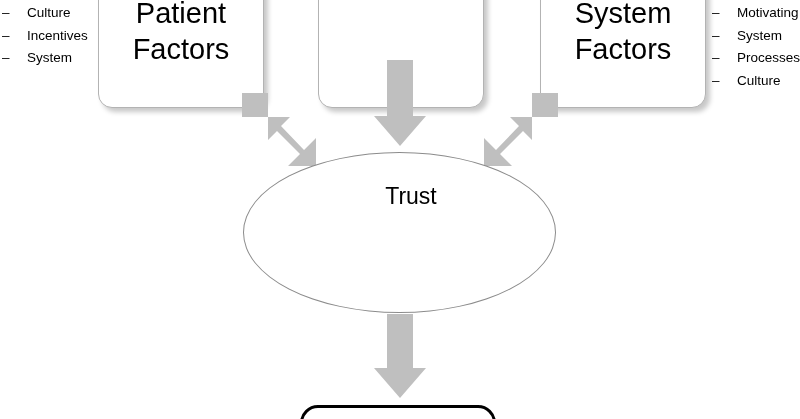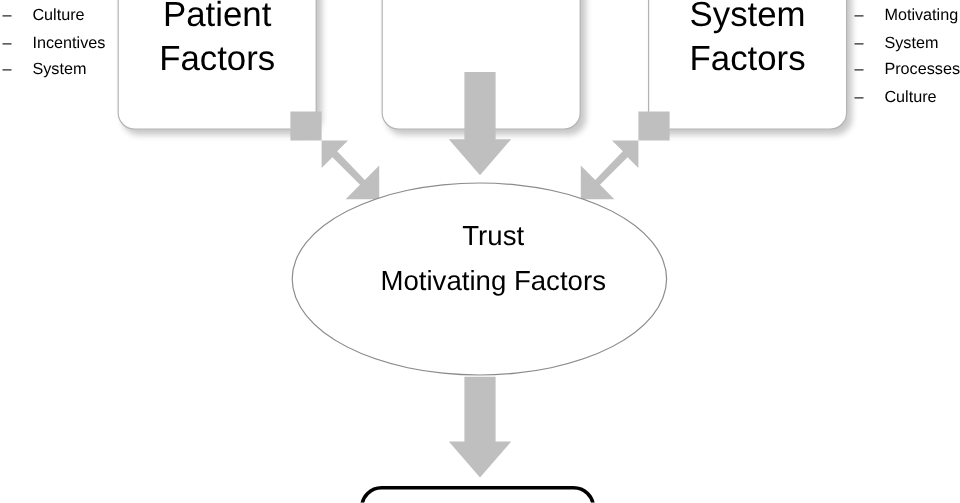--- a/index.html
+++ b/index.html
@@ -202,21 +202,20 @@
     <polygon class="arrow-shape" points="0,5 0,29 48,29 39,38 62,62 74,50 74,78 46,78 58,66 35,43 26,52 26,5" transform="translate(4,-2)"></polygon>
   </svg>
 
   <svg id="arrow-right" class="arrow-svg" viewBox="0 0 100 80">
     <polygon class="arrow-shape" points="100,5 100,29 52,29 61,38 38,62 26,50 26,78 54,78 42,66 65,43 74,52 74,5" transform="translate(-4,-2)"></polygon>
   </svg>
 
   <div id="core-ellipse">
     <div class="ellipse-text">
       <div class="line">Trust</div>
-      <div class="line">Motivating Factors</div>
     </div>
   </div>
 
   <svg id="arrow-bottom" class="arrow-svg" viewBox="0 0 64 84">
     <polygon class="arrow-shape" points="19,0 45,0 45,54 58,54 32,84 6,54 19,54"></polygon>
   </svg>
 
   <div id="outcome-box">
     <div></div>
   </div>

